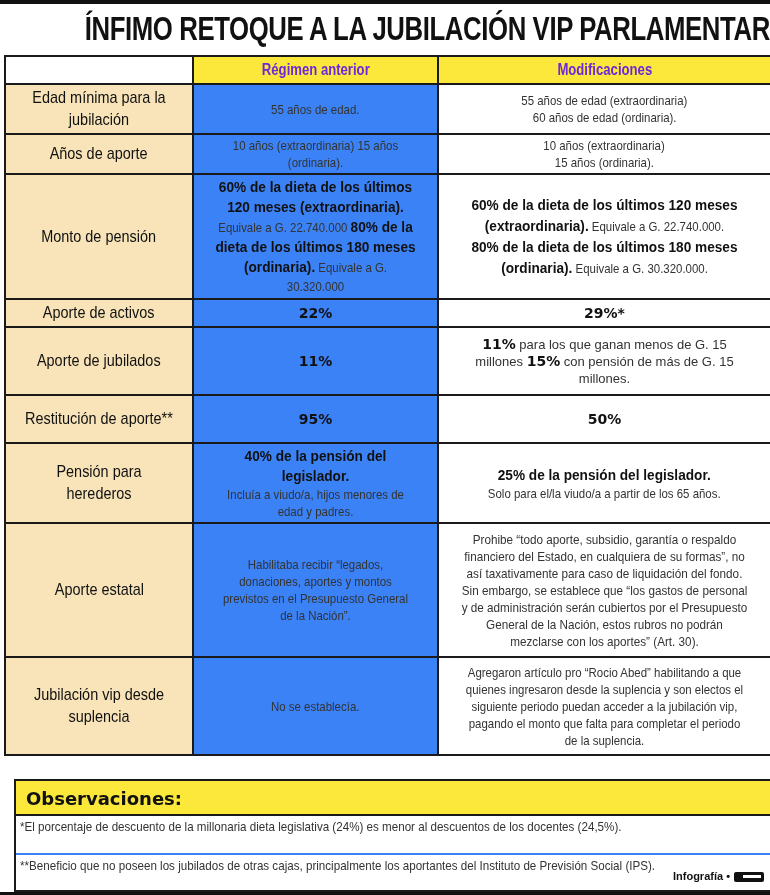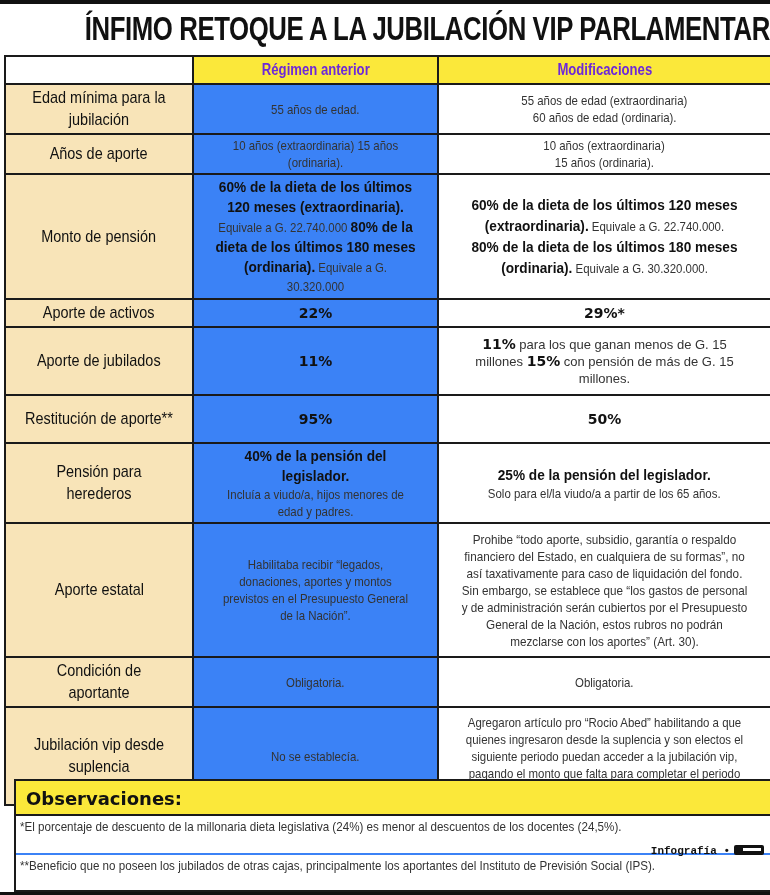--- a/index.html
+++ b/index.html
@@ -36,22 +36,22 @@
       position: absolute; left: 14px; top: 779px; width: 766px; border: 2px solid #1a1a1a;
     }
     .obs-head {
       background: #fbe83a; height: 35px; font-family: "DejaVu Sans", sans-serif; font-weight: 900;
       font-size: 18px; color: #111; padding: 7px 10px; border-bottom: 2px solid #1a1a1a;
     }
     .obs-row { font-size: 13.5px; color: #333; height: 37px; line-height: 21px; padding-left: 4px; white-space: nowrap; }
     .obs-row + .obs-row { border-top: 2px solid #3b82f6; }
     .obs-row .c { transform-origin: left; transform: scaleX(0.86); }
     .credit {
-      position: absolute; right: 6px; top: 845px; font-size: 11px; font-weight: bold; color: #111;
-      display: flex; align-items: flex-start; gap: 4px; font-family: Liberation Mono, monospace;
+      position: absolute; right: 6px; top: 870px; font-size: 11px; font-weight: bold; color: #111;
+      display: flex; align-items: flex-end; gap: 4px;
     }
     .logo { display: inline-block; width: 30px; height: 10px; background: #111; border-radius: 2px; position: relative; }
     .logo::after { content: ""; position: absolute; left: 9px; top: 3px; width: 18px; height: 3px; background: #fff; }
     .bottom-rule { position: absolute; left: 0; bottom: 0; width: 770px; height: 3px; background: #111; }
   </style>
 </head>
 <body>
 
 <div class="top-rule"></div>
 <h1 class="title">ÍNFIMO RETOQUE A LA JUBILACIÓN VIP PARLAMENTARIA</h1>
@@ -147,25 +147,20 @@
         </span>
       </td>
     </tr>
 
     <tr style="height:134px">
       <td class="rowlabel"><span>Aporte estatal</span></td>
       <td class="old" style="padding:16px 14px"><span class="c">Habilitaba recibir “legados, donaciones, aportes y montos previstos en el Presupuesto General de la Nación”.</span></td>
       <td class="new"><span class="c" style="transform:scaleX(0.9)">Prohibe “todo aporte, subsidio, garantía o respaldo financiero del Estado, en cualquiera de su formas”, no así taxativamente para caso de liquidación del fondo.  Sin embargo, se establece que “los gastos de personal y de administración serán cubiertos por el Presupuesto General de la Nación, estos rubros no podrán mezclarse con los aportes” (Art. 30).</span></td>
     </tr>
 
-    <tr style="height:50px">
-      <td class="rowlabel"><span>Condición de aportante</span></td>
-      <td class="old"><span class="c">Obligatoria.</span></td>
-      <td class="new"><span class="c">Obligatoria.</span></td>
-    </tr>
 
     <tr style="height:98px">
       <td class="rowlabel"><span>Jubilación vip desde suplencia</span></td>
       <td class="old"><span class="c">No se establecía.</span></td>
       <td class="new"><span class="c">Agregaron artículo pro “Rocio Abed” habilitando a que quienes ingresaron desde la suplencia y son electos el siguiente periodo puedan acceder a la jubilación vip, pagando el monto que falta para completar el periodo de la suplencia.</span></td>
     </tr>
   </tbody>
 </table>
 
 <div class="obs">

